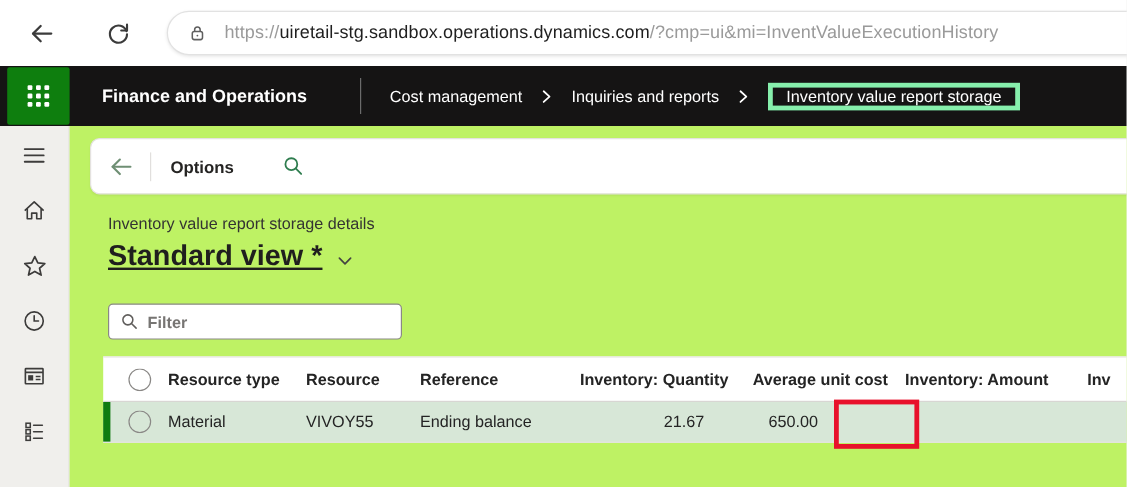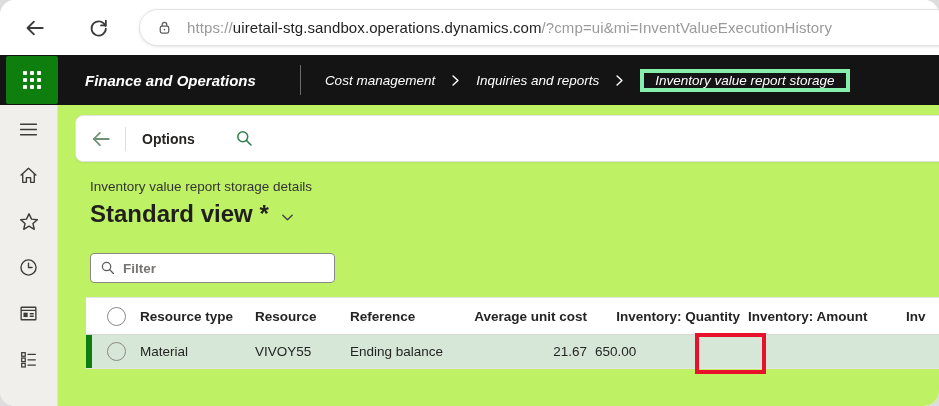--- a/index.html
+++ b/index.html
@@ -1,38 +1,38 @@
 <!DOCTYPE html>
 <html><head>
 <meta charset="utf-8">
 <style>
   * { margin:0; padding:0; box-sizing:border-box; }
   html,body { background:#ddd; }
   .page {
     position:relative; width:939px; height:406px; overflow:hidden;
-    background:#ffffff; font-family:"Liberation Sans", sans-serif;border-radius:15px;
+    background:#ffffff; font-family:"Liberation Sans", sans-serif;
     -webkit-font-smoothing:antialiased;
   }
   
   .browser-bar { height:55px; background:#ffffff; display:flex; align-items:center; }
   .b-icon { display:flex; align-items:center; justify-content:center; color:#3b3b3b; }
   .b-back { margin-left:24px; }
   .b-refresh { margin-left:42px; }
   .omnibox {
     flex:1; height:37px; margin-left:30px; margin-right:-24px;
     border:1px solid #e2e2e2; border-radius:19px; background:#fff;
     box-shadow:0 1px 3px rgba(0,0,0,.10);
     display:flex; align-items:center; padding-left:16px; overflow:hidden; white-space:nowrap;
   }
   .lock { color:#5f5f5f; display:flex; }
   .url { margin-left:14px; font-size:15px; letter-spacing:.1px; }
   .url .dim { color:#9a9a9a; }
   .url .host { color:#1f1f1f; }
   
-  .app-bar { height:50px; background:#151414; display:flex; align-items:center; color:#fff;font-style:italic; }
+  .app-bar { height:50px; background:#151414; display:flex; align-items:center; color:#fff; }
   .launcher {
     width:52px; height:48px; margin:1px 0 1px 6px; border-radius:2px;
     background:#0e7e0e; display:flex; align-items:center; justify-content:center; cursor:pointer;
   }
   .waffle { display:grid; grid-template-columns:repeat(3,4px); grid-template-rows:repeat(3,4px); gap:3px; }
   .waffle span { width:4px; height:4px; background:#fff; border-radius:1px; }
   .product { font-weight:bold; font-size:15px; margin-left:27px; white-space:nowrap; }
   .appbar-divider { width:1px; height:30px; background:#6b6b6b; margin:0 22px 0 44px; }
   .crumbs { display:flex; align-items:center; font-size:13.5px; white-space:nowrap; }
   .crumb { padding:4px 2px; cursor:pointer; }
@@ -52,21 +52,21 @@
     background:#fff; border:1px solid #e4e2df; border-radius:8px;
     box-shadow:0 1px 2px rgba(0,0,0,.06);
     display:flex; align-items:center; padding-left:14px;
   }
   .cmd-back { color:#6f8f74; display:flex; cursor:pointer; }
   .cmd-divider { width:1px; height:24px; background:#e1dfdd; margin:0 16px 0 13px; }
   .cmd-options { font-size:14px; font-weight:bold; color:#252423; cursor:pointer; }
   .cmd-search { color:#2f7d4f; display:flex; margin-left:40px; cursor:pointer; }
   
   .caption { position:absolute; left:32px; top:74px; font-size:13.5px; color:#343332; }
-  .view-title { position:absolute; left:32px; top:95px; font-size:24px; font-weight:bold; color:#201f1e; display:flex; align-items:center; cursor:pointer; }
+  .view-title { position:absolute; left:32px; top:95px; font-size:24px; font-weight:bold; color:#201f1e; display:flex; align-items:center; cursor:pointer;text-decoration:underline; }
   .view-title .chev { display:flex; margin-left:11px; margin-top:6px; color:#454442; }
   
   .filter-box {
     position:absolute; left:32px; top:148px; width:245px; height:30px;
     background:#fff; border:1px solid #8a8886; border-radius:4px;
     display:flex; align-items:center; padding-left:9px;
   }
   .filter-box .mag { color:#605e5c; display:flex; }
   .filter-box input {
     border:none; outline:none; flex:1; margin-left:7px; font-size:13.5px;
@@ -80,21 +80,21 @@
   .g-data { height:34px; background:#d7e7d7; position:relative; border-bottom:1px solid #e6e4e1; cursor:pointer; }
   .g-data::before { content:""; position:absolute; left:0; top:0; width:6px; height:100%; background:#0f7c0f; }
   .cell { font-size:13.5px; color:#242424; overflow:hidden; white-space:nowrap; flex:none; }
   .c-sel { width:54px; display:flex; }
   .radio { width:19px; height:19px; border:1.4px solid #8a8886; border-radius:50%; margin-left:21px; background:transparent; cursor:pointer; }
   .c-rtype { width:115px; }
   .c-res   { width:95px; }
   .c-ref   { width:112px; }
   .c-qty   { width:153px; text-align:right; padding-right:8px; }
   .c-cost  { width:133px; text-align:right; padding-right:8px; }
-  .c-amt   { width:140px; text-align:left; padding-right:8px; }
+  .c-amt   { width:140px; text-align:center; padding-right:8px; }
   .c-last  { width:90px; padding-left:18px; }
   
   .red-box { position:absolute; left:695px; top:333px; width:71px; height:41px; border:4px solid #e8112b; z-index:9; }
   svg { display:block; }
 </style>
 </head>
 <body>
 
 <div class="page">
 
@@ -245,22 +245,22 @@
       </div>
 
       <div class="grid">
         <div class="g-row g-head">
           <div class="cell c-sel">
               <span class="radio"></span>
             </div>
           <div class="cell c-rtype">Resource type</div>
           <div class="cell c-res">Resource</div>
           <div class="cell c-ref">Reference</div>
+          <div class="cell c-qty">Inventory: Quantity</div>
           <div class="cell c-cost">Average unit cost</div>
-          <div class="cell c-qty">Inventory: Quantity</div>
           <div class="cell c-amt">Inventory: Amount</div>
           <div class="cell c-last">Inv</div>
         </div>
         <div class="g-row g-data">
           <div class="cell c-sel">
               <span class="radio"></span>
             </div>
           <div class="cell c-rtype">Material</div>
           <div class="cell c-res">VIVOY55</div>
           <div class="cell c-ref">Ending balance</div>

